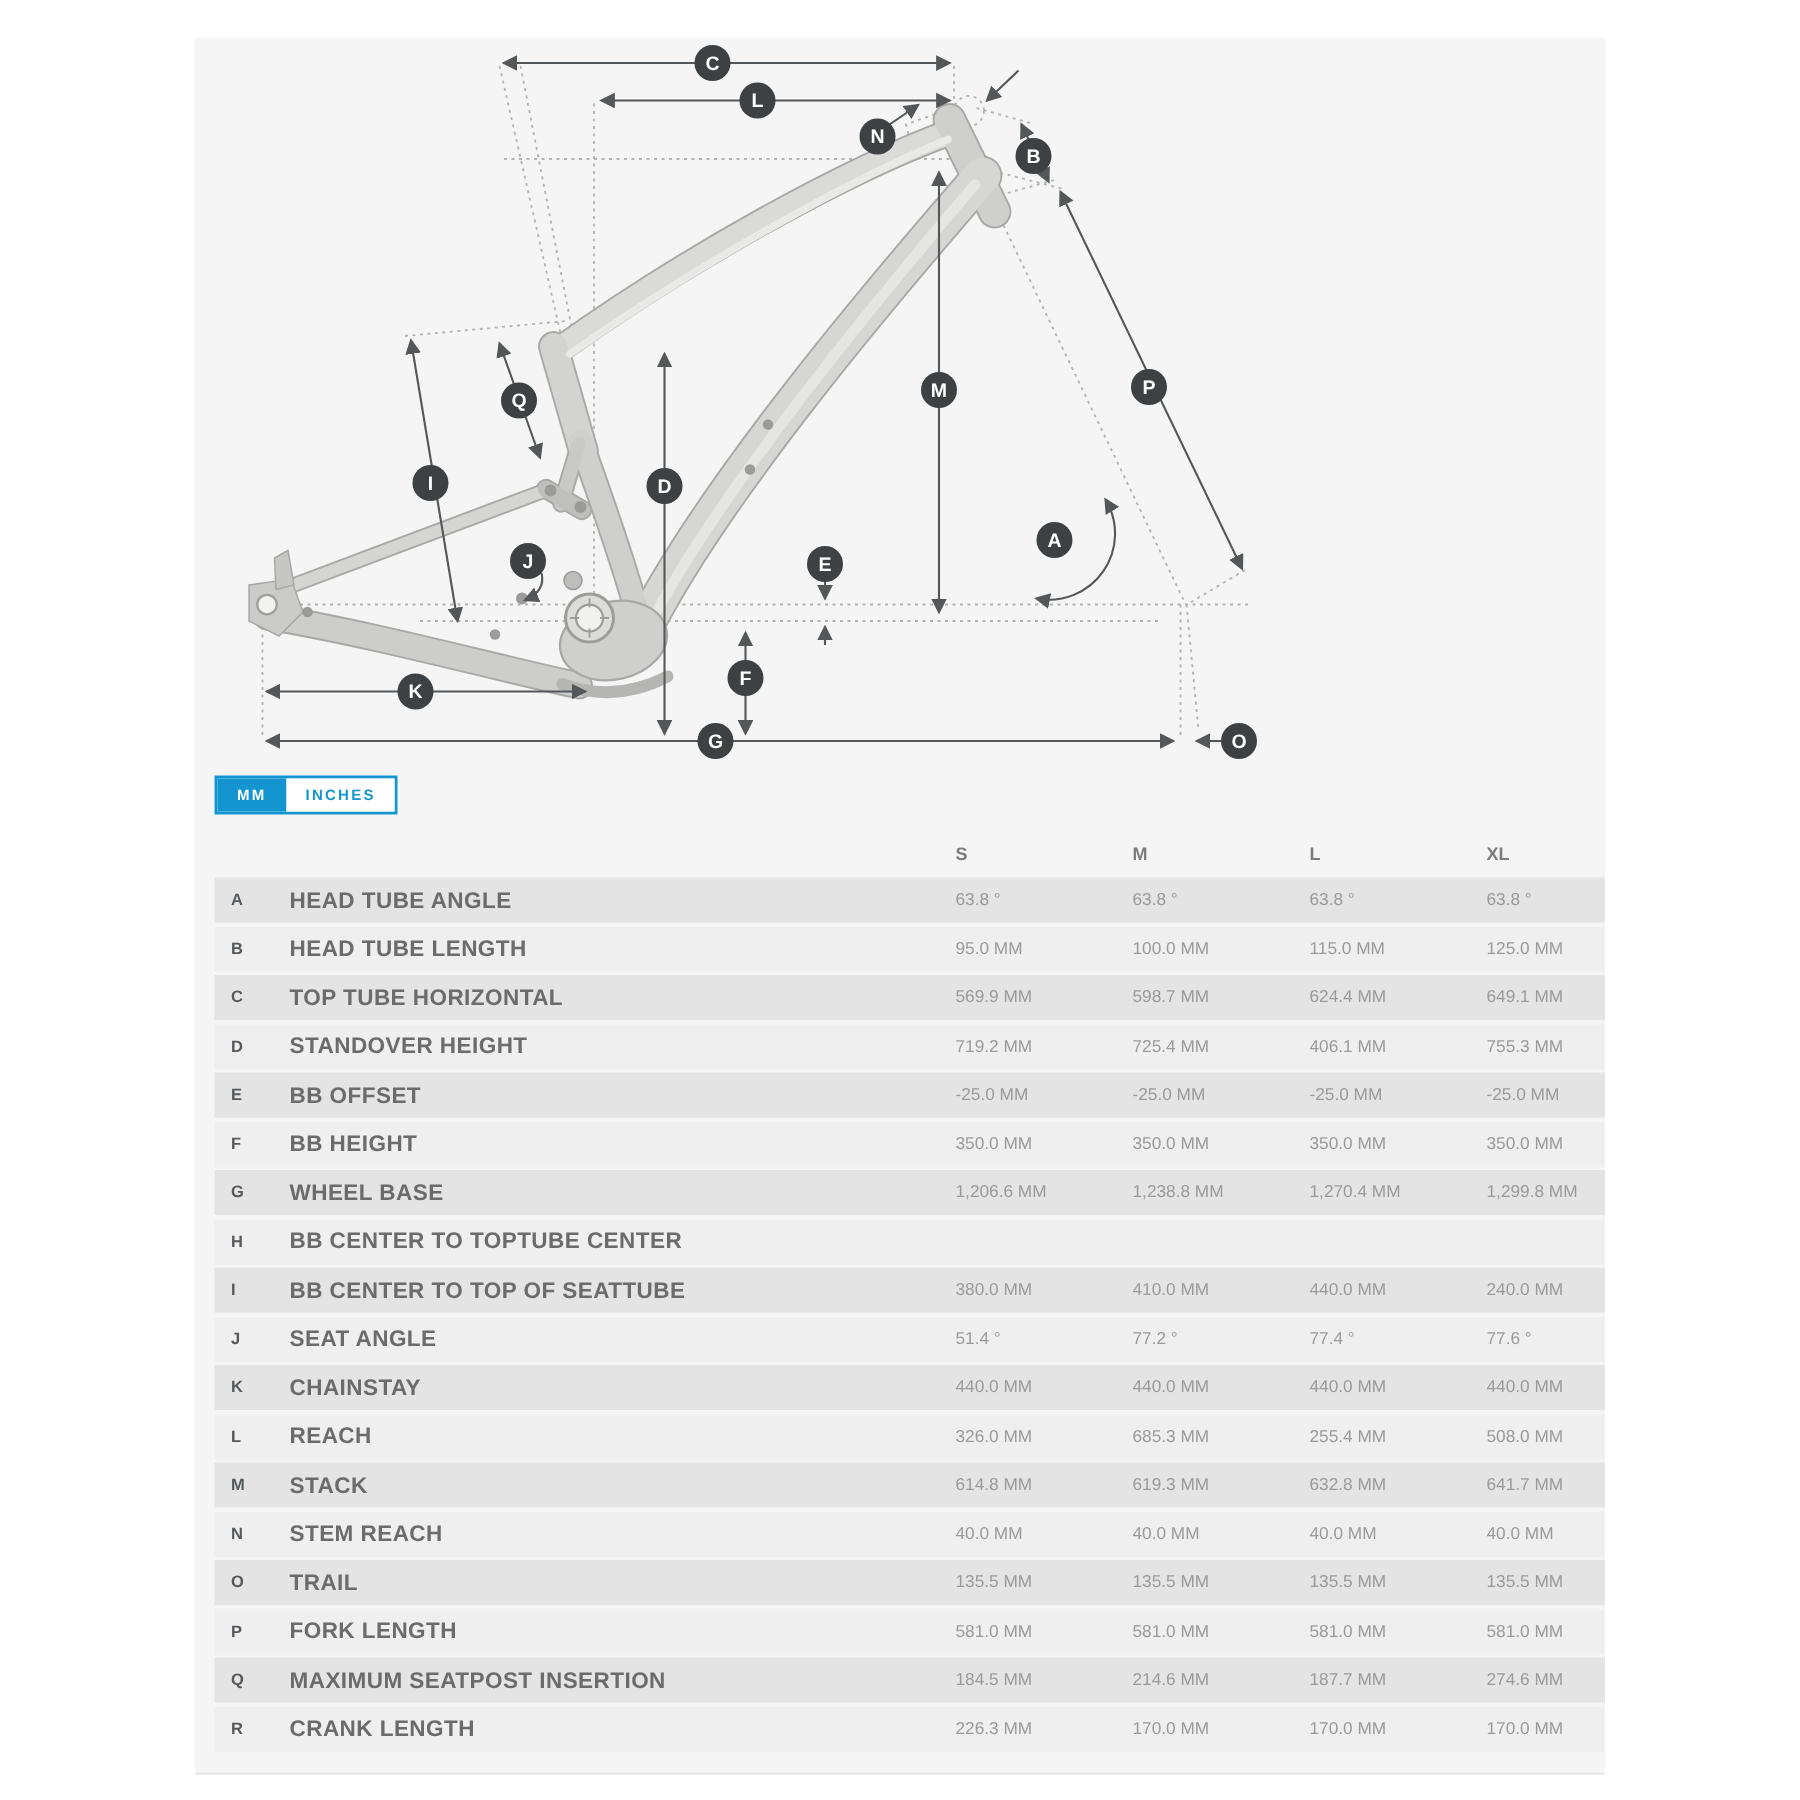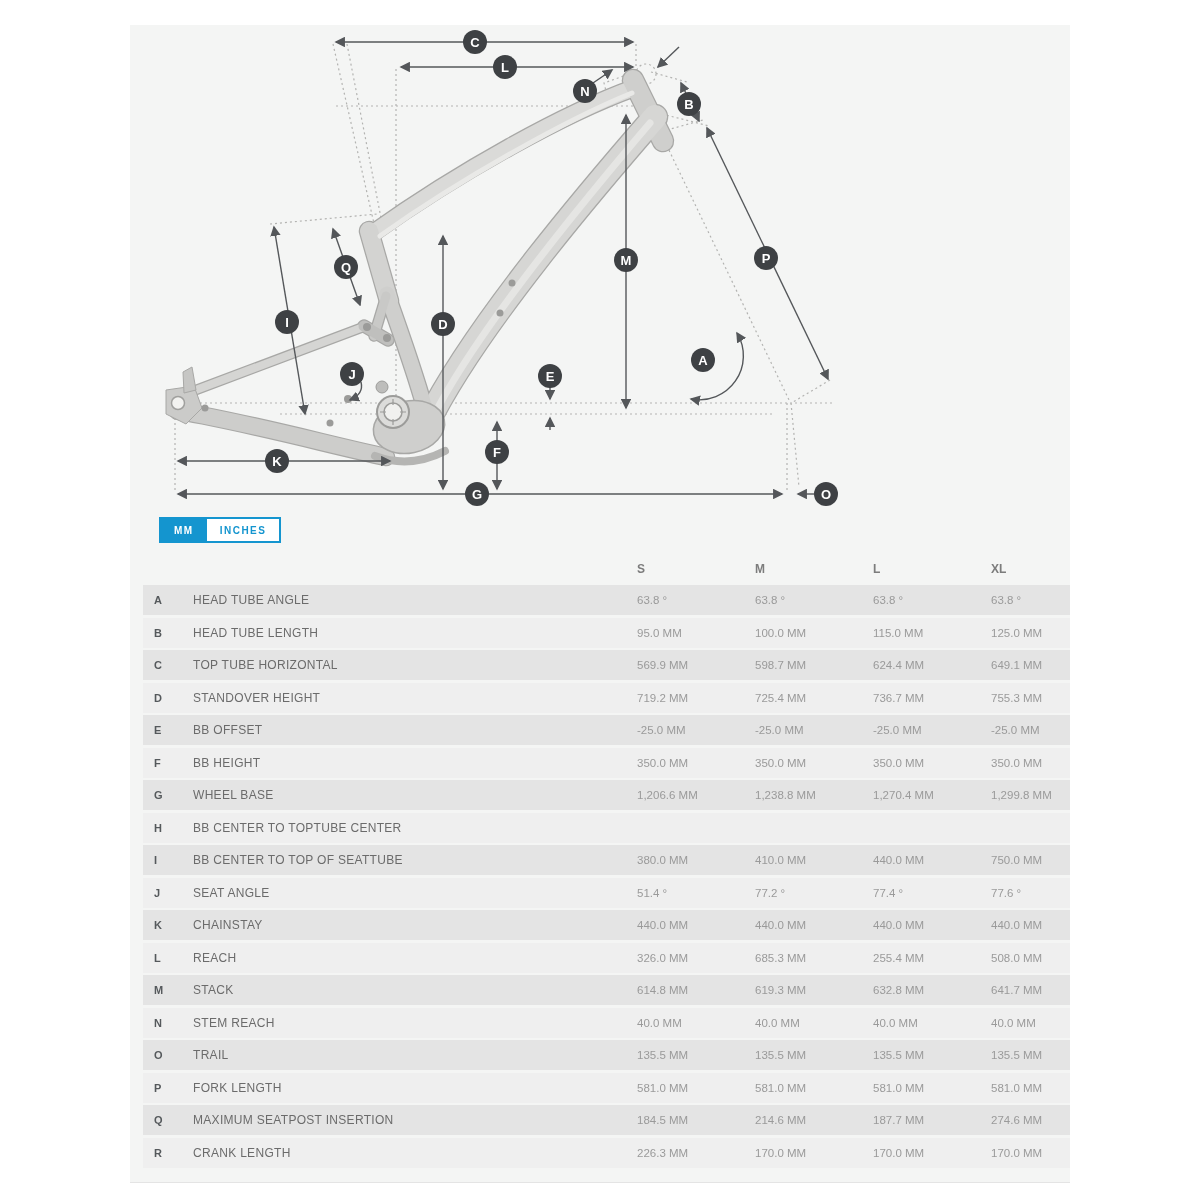--- a/index.html
+++ b/index.html
@@ -1,34 +1,34 @@
 <!DOCTYPE html>
 <html><head>
 <meta charset="utf-8">
 <style>
   html,body{margin:0;padding:0;background:#ffffff;}
   body{width:1200px;height:1200px;position:relative;font-family:"Liberation Sans",sans-serif;-webkit-font-smoothing:antialiased;}
   .panel{position:absolute;left:130px;top:25px;width:940px;height:1157px;background:#f4f5f4;border-bottom:1px solid #e4e4e4;}
   .diagram{position:absolute;left:0;top:0;width:940px;height:486px;}
 
   
-  .toggle{position:absolute;left:13px;top:492px;display:inline-flex;border:2px solid #1495cf;background:#fff;height:26px;box-sizing:border-box;margin-left:16px;}
+  .toggle{position:absolute;left:13px;top:492px;display:inline-flex;border:2px solid #1495cf;background:#fff;height:26px;box-sizing:border-box;}
   .toggle .seg{display:flex;align-items:center;justify-content:center;padding:0 13px;font-size:10px;font-weight:bold;letter-spacing:1.5px;cursor:pointer;}
   .toggle .seg.active{background:#1495cf;color:#ffffff;}
   .toggle .seg.inactive{background:#ffffff;color:#1495cf;}
 
   
   .gtable{position:absolute;left:13px;top:531px;width:927px;}
   .thead{display:grid;grid-template-columns:50px 444px 118px 118px 118px auto;height:26px;align-items:center;margin-bottom:3px;}
   .thead .hcell{font-size:12px;font-weight:bold;color:#7c7c7c;}
   .trow{display:grid;grid-template-columns:50px 444px 118px 118px 118px auto;height:30px;align-items:center;margin-bottom:2.5px;}
   .trow.odd{background:#e4e4e4;}
   .trow.even{background:#efefef;}
   .cell-letter{padding-left:11px;font-size:11px;font-weight:bold;color:#55595c;}
-  .cell-name{font-size:12px;font-weight:normal;color:#6b6b6b;letter-spacing:.3px;}
+  .cell-name{font-size:15px;font-weight:bold;color:#6b6b6b;letter-spacing:.3px;}
   .cell-val{font-size:11.5px;color:#9a9a9a;}
 </style>
 </head>
 <body>
 
 <div class="panel">
 
   <svg class="diagram" viewBox="0 -6 940 486" width="940" height="486" xmlns="http://www.w3.org/2000/svg">
     <defs>
       <marker id="ma" viewBox="0 0 10 10" refX="8.5" refY="5" markerWidth="7.5" markerHeight="7.5" orient="auto-start-reverse">
@@ -229,21 +229,21 @@
           <div class="cell-val">569.9 MM</div>
           <div class="cell-val">598.7 MM</div>
           <div class="cell-val">624.4 MM</div>
           <div class="cell-val">649.1 MM</div>
         </div>
         <div class="trow even">
           <div class="cell-letter">D</div>
           <div class="cell-name">STANDOVER HEIGHT</div>
           <div class="cell-val">719.2 MM</div>
           <div class="cell-val">725.4 MM</div>
-          <div class="cell-val">736.7 MM</div>
+          <div class="cell-val">406.1 MM</div>
           <div class="cell-val">755.3 MM</div>
         </div>
         <div class="trow odd">
           <div class="cell-letter">E</div>
           <div class="cell-name">BB OFFSET</div>
           <div class="cell-val">-25.0 MM</div>
           <div class="cell-val">-25.0 MM</div>
           <div class="cell-val">-25.0 MM</div>
           <div class="cell-val">-25.0 MM</div>
         </div>
@@ -270,21 +270,21 @@
           <div class="cell-val"></div>
           <div class="cell-val"></div>
           <div class="cell-val"></div>
         </div>
         <div class="trow odd">
           <div class="cell-letter">I</div>
           <div class="cell-name">BB CENTER TO TOP OF SEATTUBE</div>
           <div class="cell-val">380.0 MM</div>
           <div class="cell-val">410.0 MM</div>
           <div class="cell-val">440.0 MM</div>
-          <div class="cell-val">750.0 MM</div>
+          <div class="cell-val">240.0 MM</div>
         </div>
         <div class="trow even">
           <div class="cell-letter">J</div>
           <div class="cell-name">SEAT ANGLE</div>
           <div class="cell-val">51.4 °</div>
           <div class="cell-val">77.2 °</div>
           <div class="cell-val">77.4 °</div>
           <div class="cell-val">77.6 °</div>
         </div>
         <div class="trow odd">

